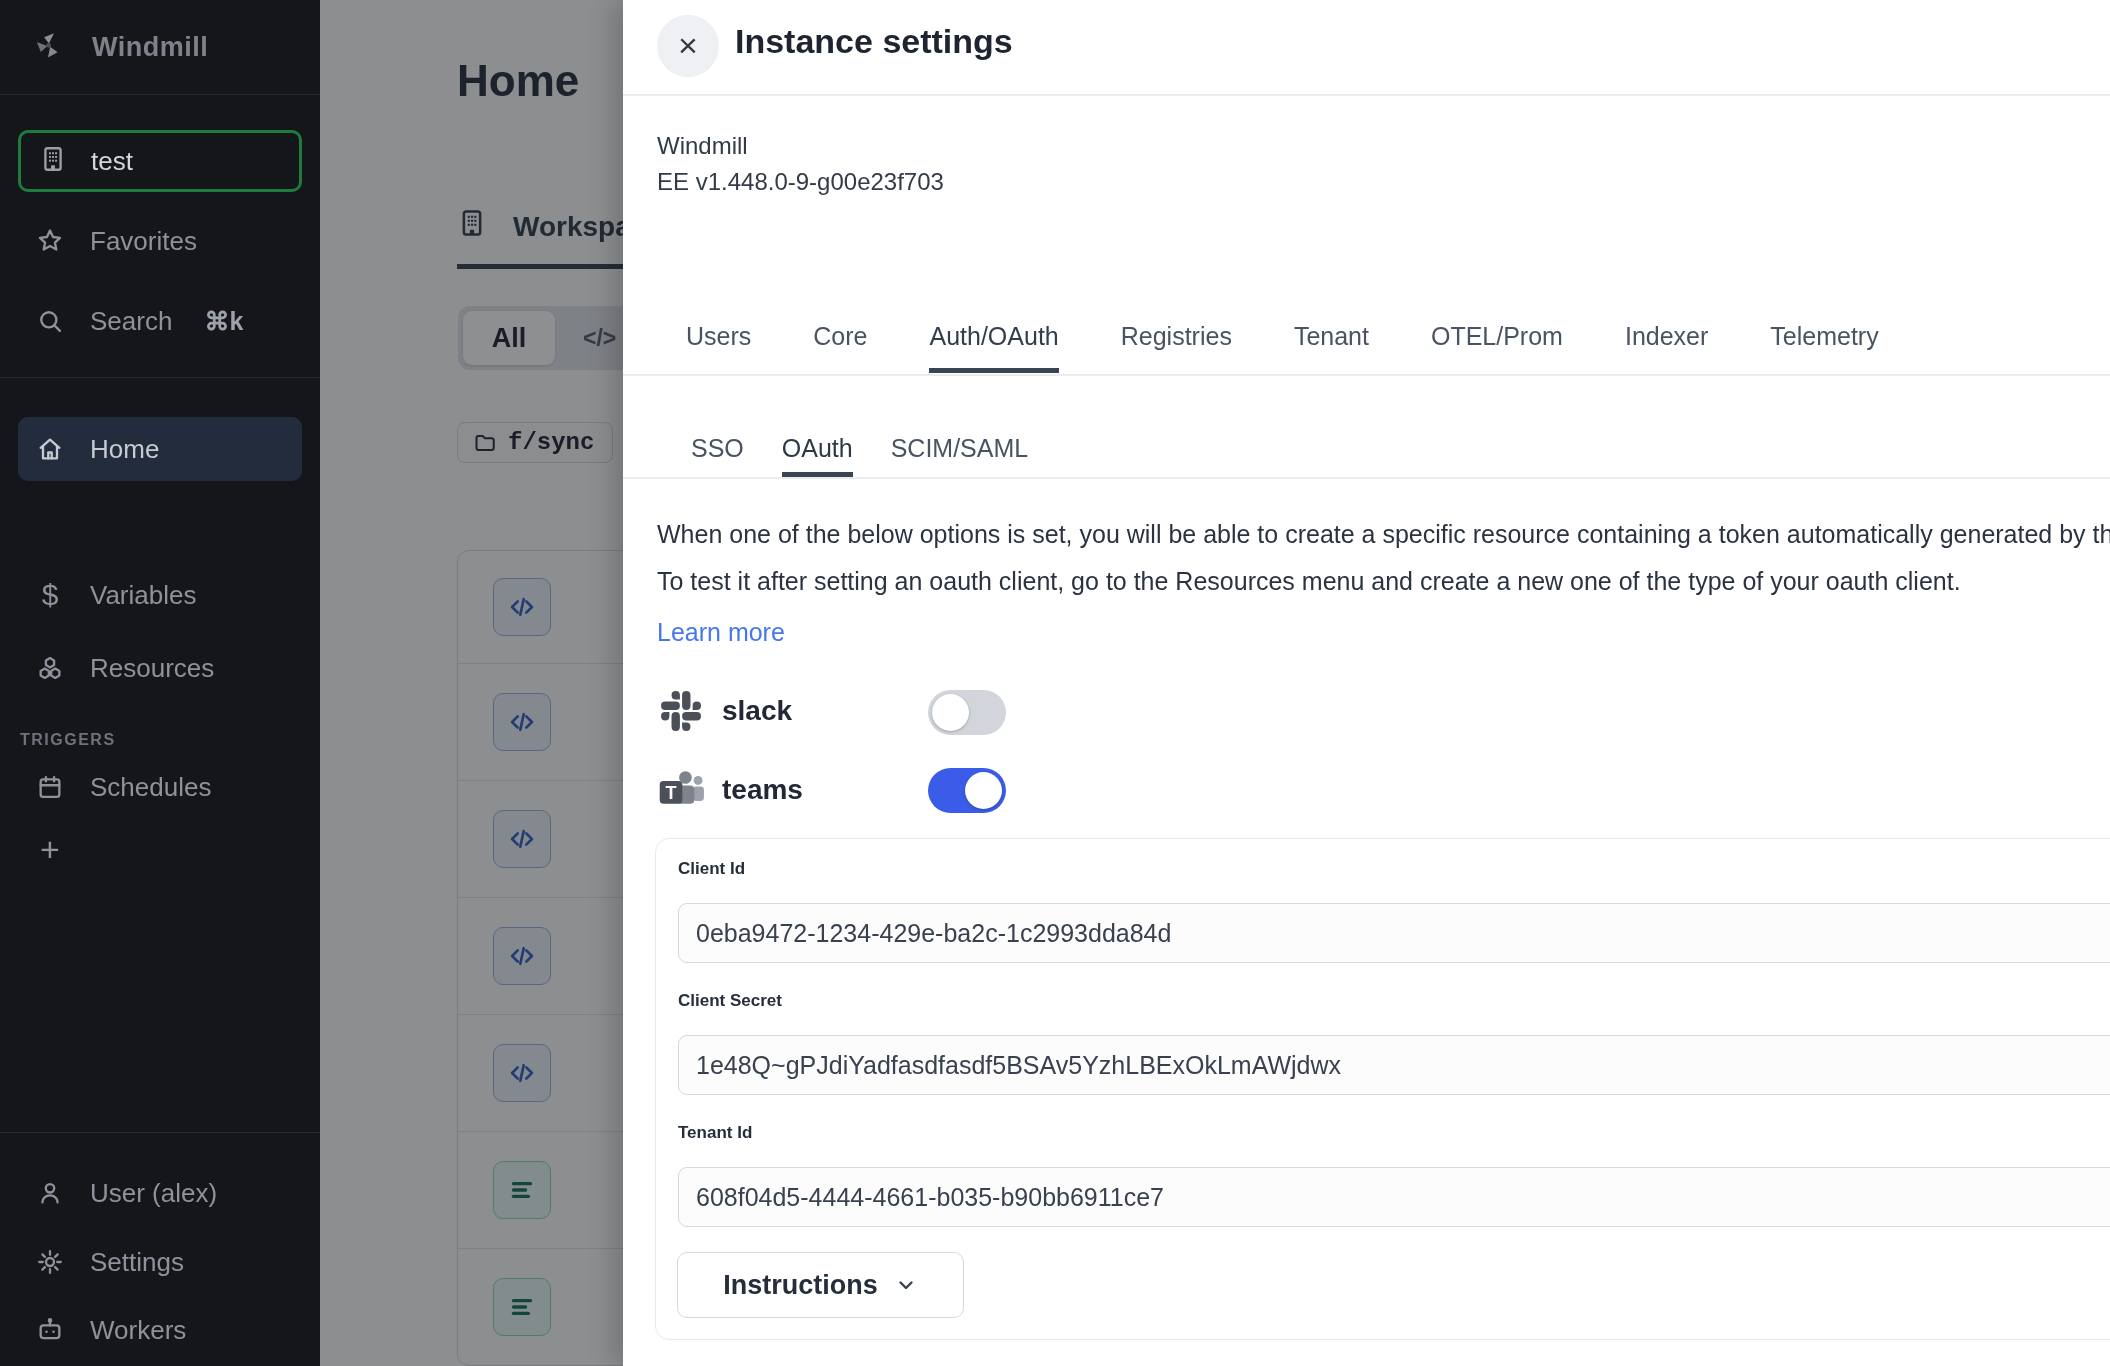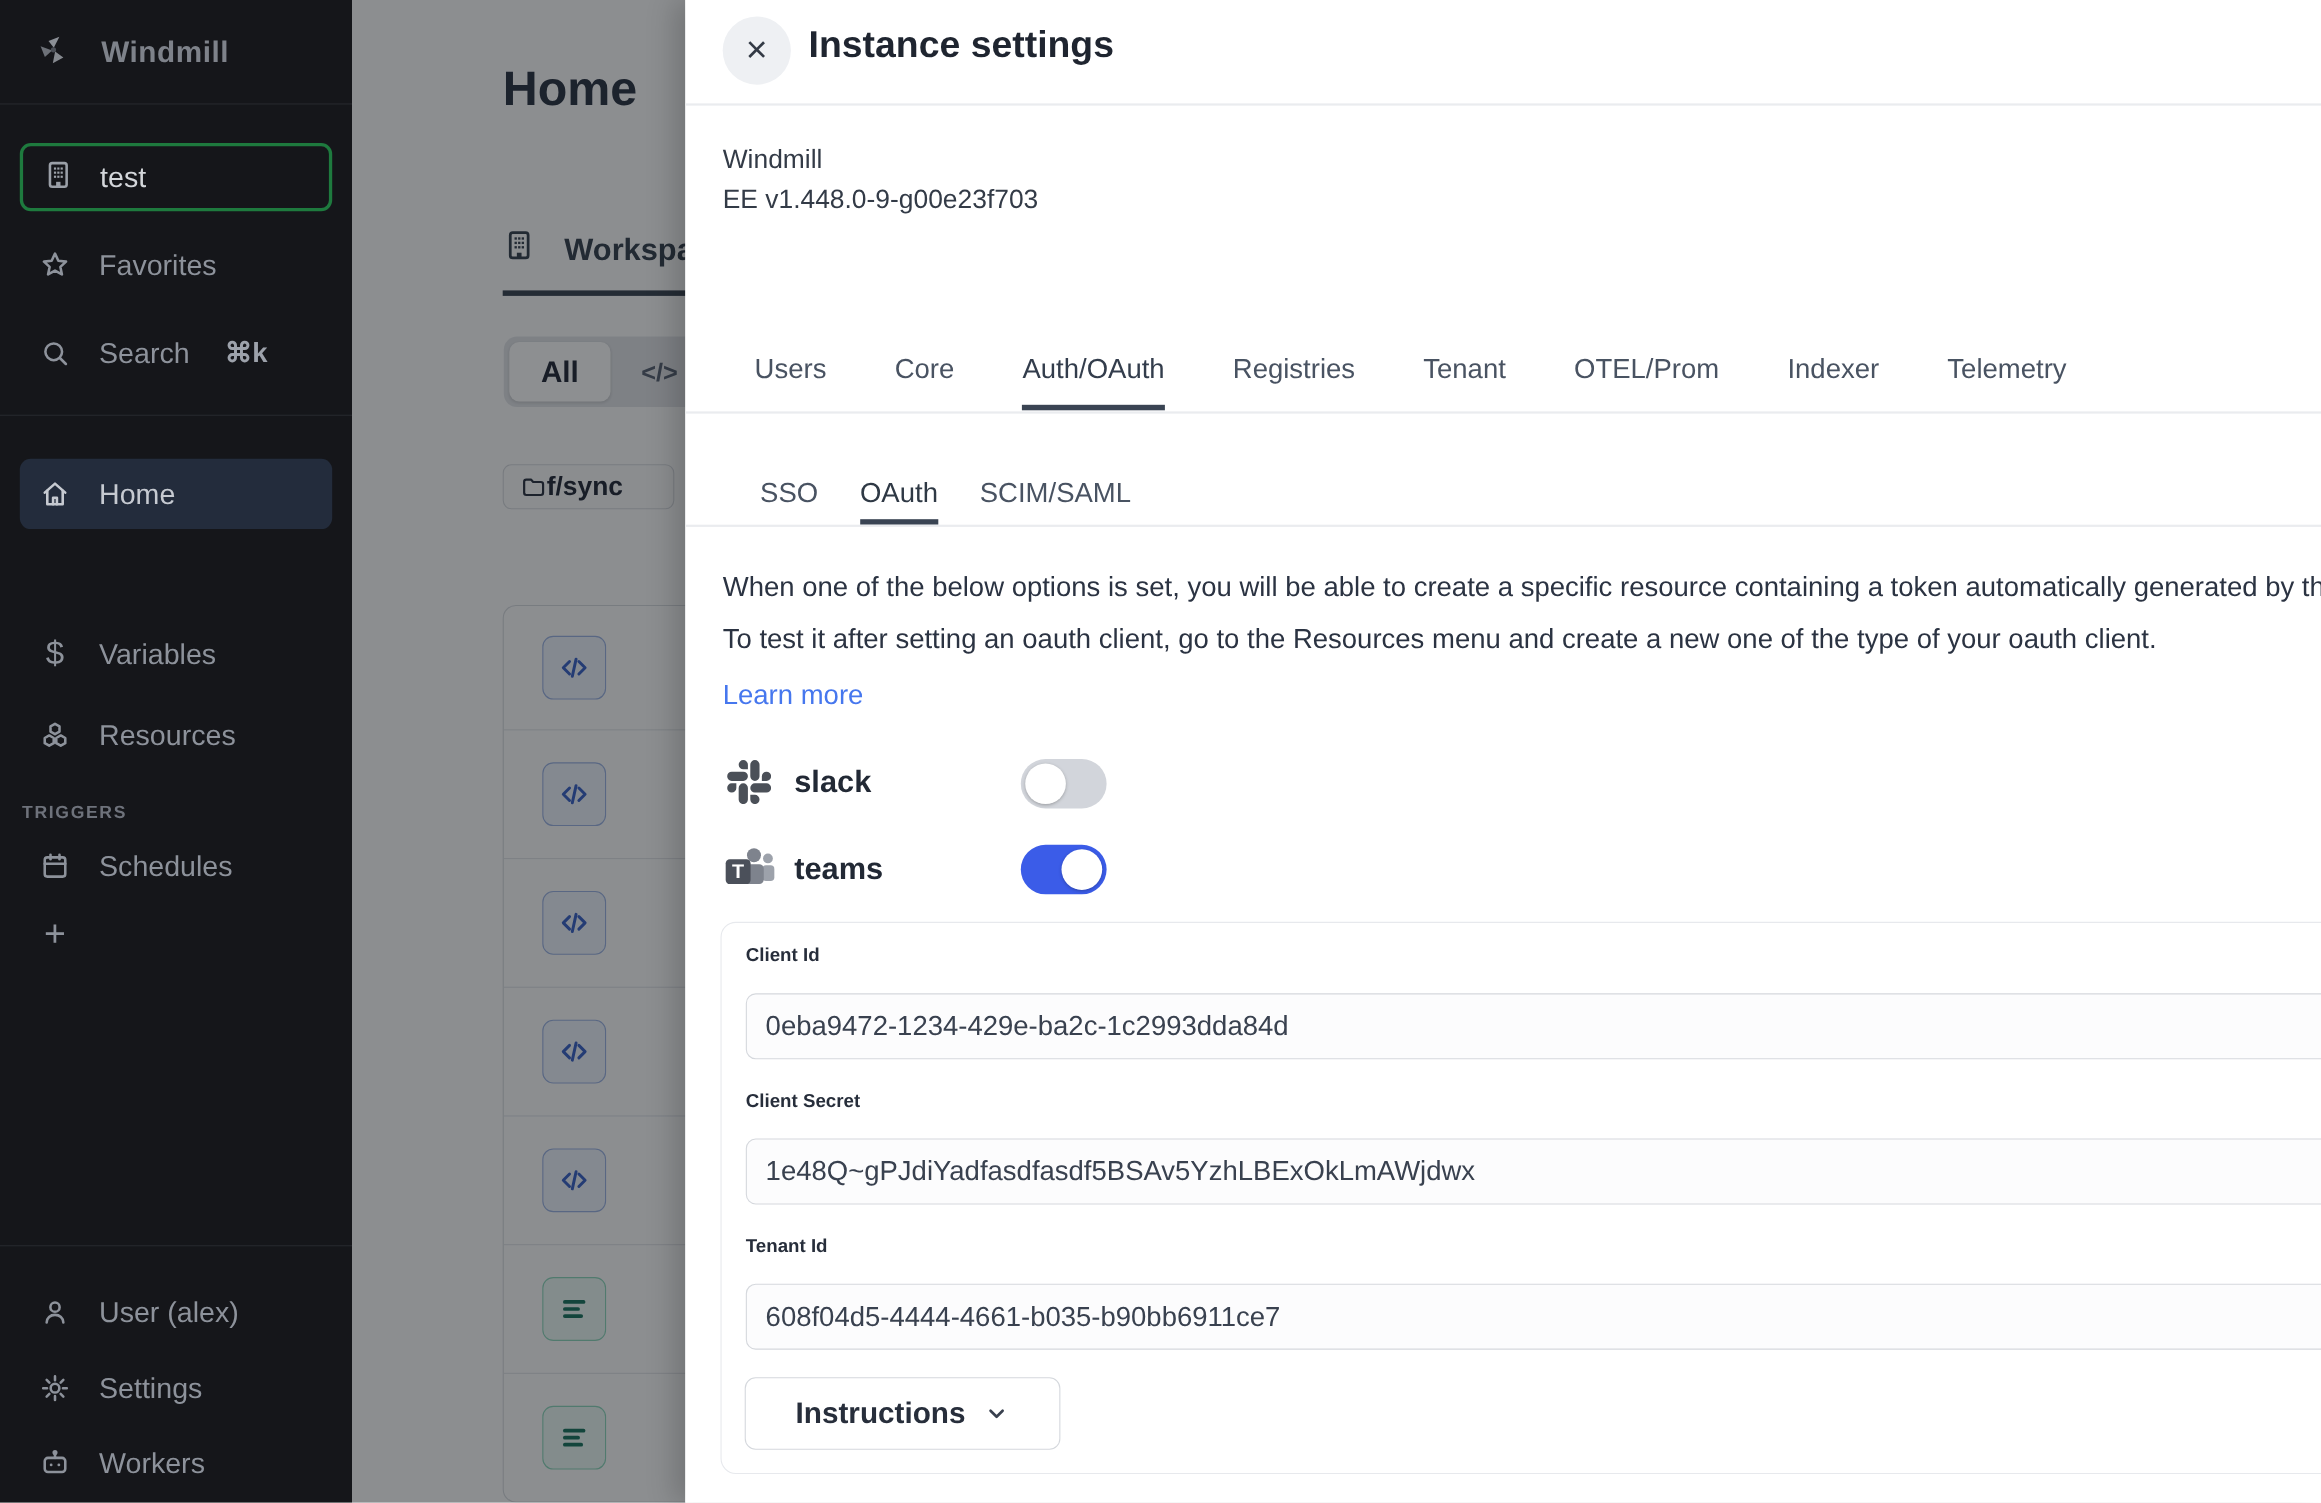--- a/index.html
+++ b/index.html
@@ -38,21 +38,21 @@
     gap:26px; font-size:28px; font-weight:600; color:#36404f; white-space:nowrap; cursor:pointer; }
   #ws-underline { position:absolute; left:137px; top:264px; width:420px; height:5px; background:#3a4452; }
   #seg-control { position:absolute; left:138px; top:306px; width:300px; height:64px;
     background:#e3e5e9; border-radius:12px; display:flex; align-items:center; padding:5px; gap:28px; }
   #seg-all { width:92px; height:54px; background:#ffffff; border-radius:9px;
     display:flex; align-items:center; justify-content:center; font-size:27px;
     font-weight:700; color:#222938; box-shadow:0 1px 3px rgba(0,0,0,.12); cursor:pointer; }
   #seg-code { color:#596273; font-size:23px; font-weight:600; cursor:pointer; white-space:nowrap; }
   #folder-chip { position:absolute; left:137px; top:422px; height:41px; width:156px;
     border:1.5px solid #d7dade; background:#fbfbfc; border-radius:8px; display:flex;
-    align-items:center; padding-left:15px; cursor:pointer; }
+    align-items:center; gap:11px; padding-left:15px; cursor:pointer;font-family:Liberation Mono, monospace; }
   #folder-chip span { font-size:24px; font-weight:700; color:#222938; }
   #list-card { position:absolute; left:137px; top:550px; width:520px; height:816px;
     border:1.5px solid #d8dbdf; border-radius:12px; background:#fdfdfe; overflow:hidden; }
   .lrow { position:relative; height:117px; display:flex; align-items:center;
     gap:37px; padding-left:35px; border-top:1.5px solid #e2e4e8; cursor:pointer; }
   .lrow:first-child { border-top:none; height:112px; }
   .lrow .ribox { width:58px; height:58px; border-radius:10px; display:flex;
     align-items:center; justify-content:center; flex:0 0 58px; }
   .ribox.code { background:#eef3fd; border:1.5px solid #9db4e4; }
   .ribox.flow { background:#edfaf5; border:1.5px solid #8fd8bd; }

